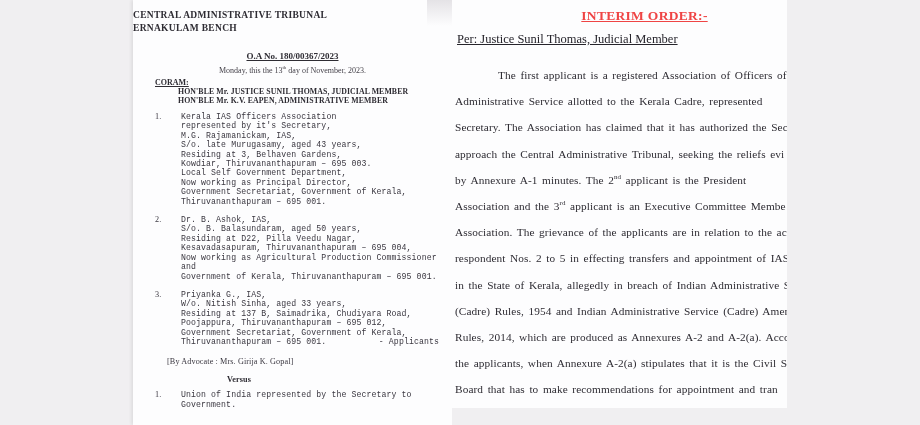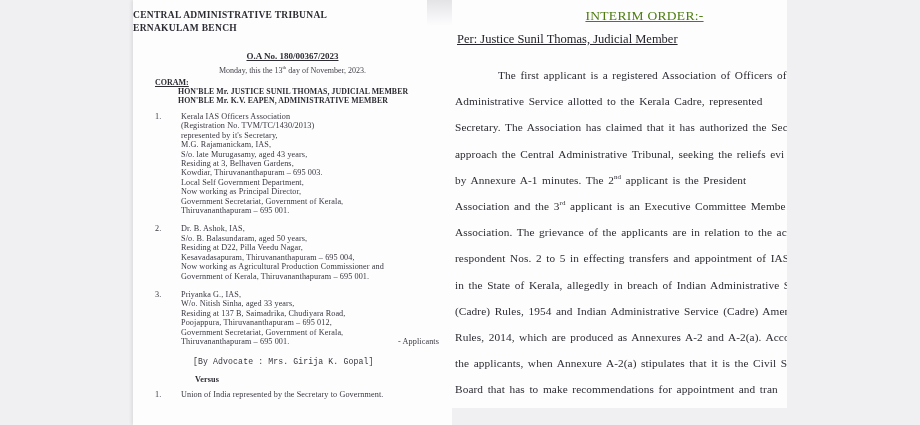--- a/index.html
+++ b/index.html
@@ -36,32 +36,32 @@
   .lp-members {
     position:absolute; top:87px; left:45px;
     font-weight:bold; font-size:7.8px; line-height:9.4px; color:#2e2c33; letter-spacing:0.1px;
   }
   .lp-list {
     position:absolute; top:112px; left:22px; width:284px;
     font-size:8.2px; line-height:9.4px; letter-spacing:0.1px; color:#3a3740;
   }
   .applicant { display:flex; margin-bottom:9px; }
   .app-num { width:26px; flex:none; }
-  .app-lines { flex:1; }
+  .app-lines { flex:1;font-family:Liberation Mono, monospace; }
   .app-lastrow { display:flex; justify-content:space-between; }
-  .advocate { margin-left:38px; margin-top:11px;font-family:Liberation Mono, monospace; }
-  .versus { margin-left:40px; margin-top:8px; font-weight:bold; color:#2e2c33; }
+  .advocate { margin-left:12px; margin-top:11px; }
+  .versus { margin-left:72px; margin-top:8px; font-weight:bold; color:#2e2c33; }
   .respondent { margin-top:6px; margin-bottom:0; }
 
   
   .rp-heading {
     position:absolute; top:8px; left:0; width:100%; text-align:center;
     transform:translateX(25px);
-    font-weight:normal; font-size:13.5px; text-decoration:underline;
-    letter-spacing:0.3px; color:#4d7c0f; white-space:nowrap;
+    font-weight:bold; font-size:13.5px; text-decoration:underline;
+    letter-spacing:0.3px; color:#ef4444; white-space:nowrap;
   }
   .rp-per {
     position:absolute; top:32px; left:5px;
     font-weight:normal; font-size:12.5px; text-decoration:underline;
     color:#26242b; white-space:nowrap;
   }
   .rp-body {
     position:absolute; top:46px; left:3px; width:420px;
     font-size:11.3px; color:#2e2c33;margin-top:16px;
   }
@@ -90,21 +90,20 @@
         <div>HON'BLE Mr. JUSTICE SUNIL THOMAS, JUDICIAL MEMBER</div>
         <div>HON'BLE Mr. K.V. EAPEN, ADMINISTRATIVE MEMBER</div>
       </div>
 
     <div class="lp-list">
 
       <div class="applicant">
         <div class="app-num">1.</div>
         <div class="app-lines">
             <div>Kerala IAS Officers Association</div>
-            <div>(Registration No. TVM/TC/1430/2013)</div>
             <div>represented by it's Secretary,</div>
             <div>M.G. Rajamanickam, IAS,</div>
             <div>S/o. late Murugasamy, aged 43 years,</div>
             <div>Residing at 3, Belhaven Gardens,</div>
             <div>Kowdiar, Thiruvananthapuram – 695 003.</div>
             <div>Local Self Government Department,</div>
             <div>Now working as Principal Director,</div>
             <div>Government Secretariat, Government of Kerala,</div>
             <div>Thiruvananthapuram – 695 001.</div>
           </div>

